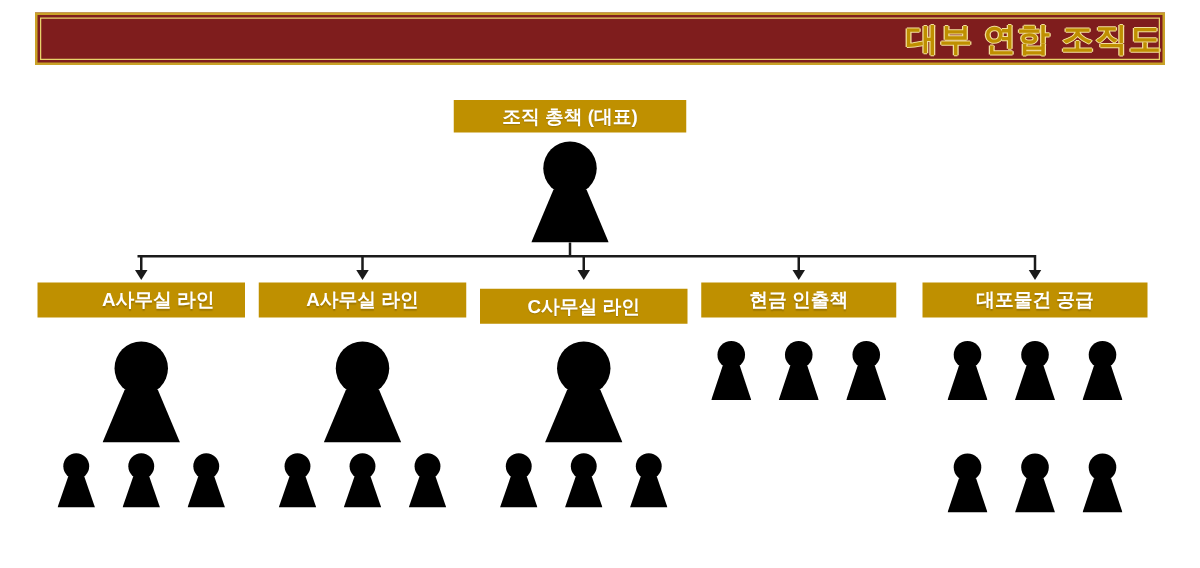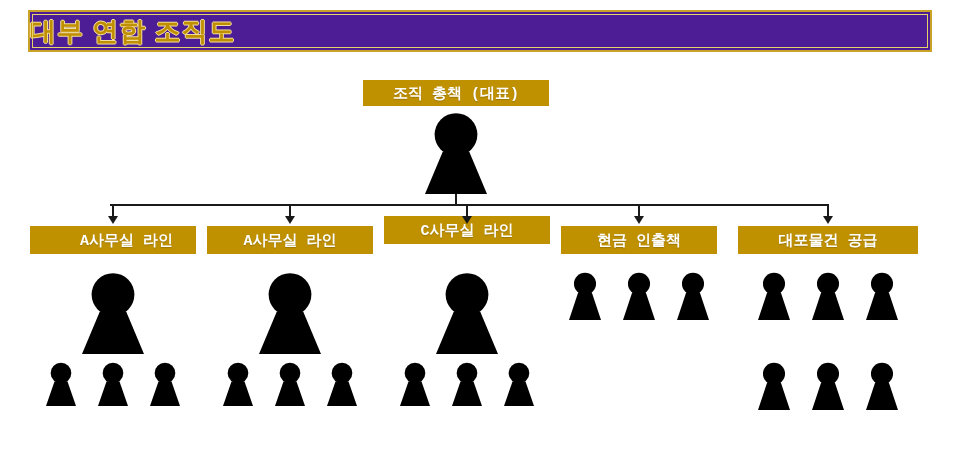--- a/index.html
+++ b/index.html
@@ -20,24 +20,24 @@
 
   
   .title-box {
     position: absolute;
     left: 28px;
     top: 10px;
     width: 904px;
     height: 42px;
     box-sizing: border-box;
     border: 2px solid #C9A227;
-    background: #4c1d95;
+    background: #7f1d1d;
     display: flex;
     align-items: center;
-    justify-content: flex-start;
+    justify-content: flex-end;
   }
   .title-box::after {
     content: "";
     position: absolute;
     left: 2px; top: 2px; right: 2px; bottom: 2px;
     border: 1px solid #E8D36B;
     pointer-events: none;
   }
   .title-text {
     font-size: 26px;
@@ -57,21 +57,20 @@
     display: flex;
     align-items: center;
     justify-content: center;
     box-sizing: border-box;
   }
   .gold-box .gold-label {
     color: #ffffff;
     font-weight: bold;
     white-space: nowrap;
     text-shadow: 0 1px 1px rgba(0,0,0,0.18);
-    font-family: Liberation Mono, monospace;
   }
 
   .root-box {
     left: 363px;
     top: 80px;
     width: 186px;
     height: 26px;
   }
   .root-box .gold-label { font-size: 15px; }
 
@@ -185,21 +184,21 @@
           <circle cx="15" cy="11.01" r="10.35" fill="#000000"></circle>
           <path d="M 8.583 19.29 L 0 44 L 30 44 L 21.417 19.29 Z" fill="#000000"></path>
         </svg>
       </div>
       <div class="figure" style="left: 327px; top: 362px;">
         <svg width="30" height="44" viewBox="0 0 30 44">
           <circle cx="15" cy="11.01" r="10.35" fill="#000000"></circle>
           <path d="M 8.583 19.29 L 0 44 L 30 44 L 21.417 19.29 Z" fill="#000000"></path>
         </svg>
       </div>
-      <div class="gold-box unit-box" style="left: 384px; top: 216px; width: 166px; height: 28px;">
+      <div class="gold-box unit-box" style="left: 384px; top: 231px; width: 166px; height: 28px;">
         <span class="gold-label">C사무실 라인</span>
       </div>
       <div class="drop" style="left: 466px; top: 204px; height: 13px;"></div>
       <div class="arrowhead" style="left: 462px; top: 216px;"></div>
       <div class="figure" style="left: 436px; top: 272px;">
         <svg width="62" height="82" viewBox="0 0 62 82">
           <circle cx="31" cy="22.619999999999997" r="21.389999999999997" fill="#000000"></circle>
           <path d="M 17.738200000000003 39.732 L 0 82 L 62 82 L 44.261799999999994 39.732 Z" fill="#000000"></path>
         </svg>
       </div>

